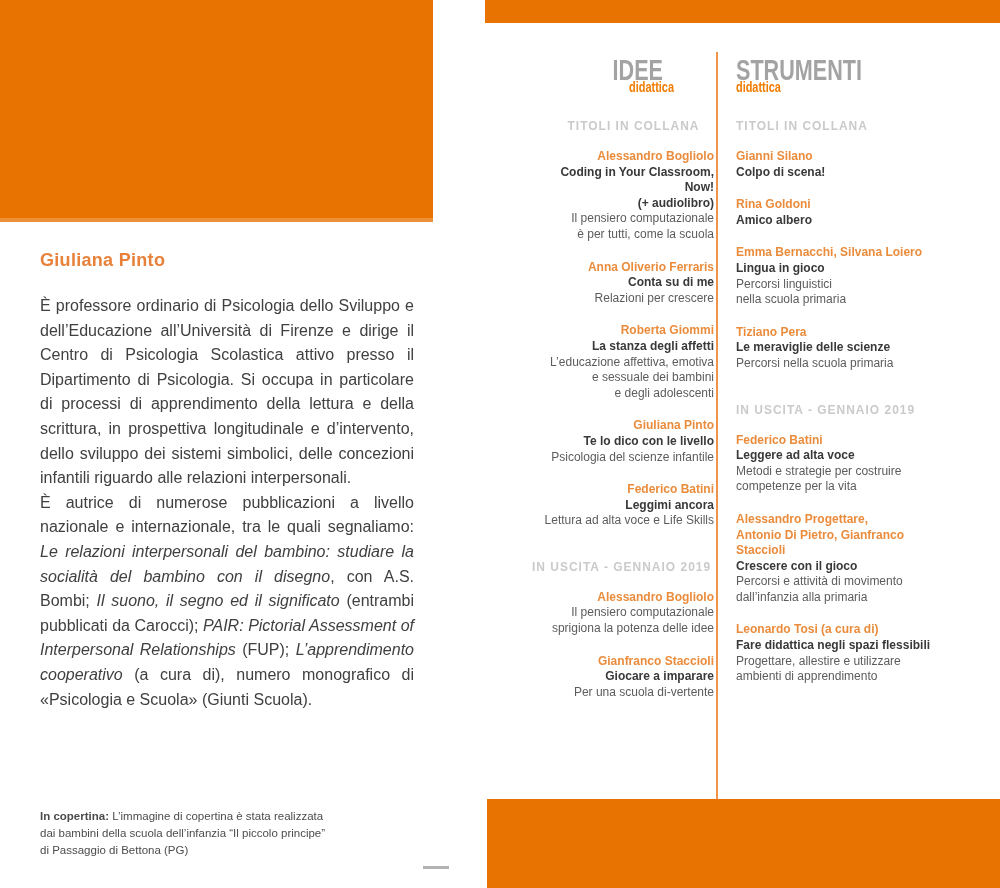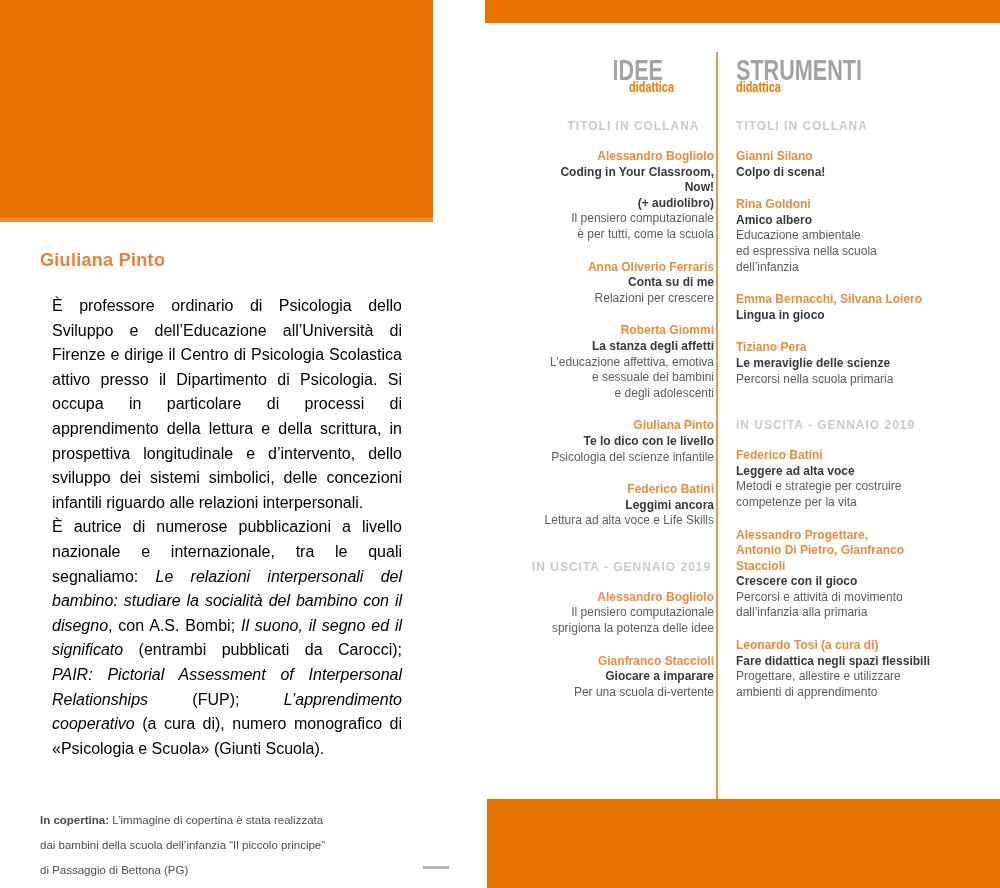--- a/index.html
+++ b/index.html
@@ -15,26 +15,26 @@
   .block-bottomright { left:487px; top:799px; width:513px; height:89px; }
   .divider-v { position:absolute; left:716px; top:52px; width:1.5px; height:747px; background:#EF9449; }
   .fold-dash { position:absolute; left:423px; top:866px; width:26px; height:2.5px; background:#B3B3B3; }
 
   
   .bio-wrap { position:absolute; left:40px; top:250px; width:374px; }
   .author-heading {
     margin:0 0 23px 0; font-size:18px; font-weight:700; color:#E8813A; letter-spacing:0.3px;
   }
   .bio-text {
-    margin:12px; font-size:16px; line-height:24.6px; color:#000000;
+    margin:0; font-size:16px; line-height:24.6px; color:#404040;
     text-align:justify; white-space:pre-line;
   }
   .credit {
     position:absolute; left:40px; top:796px; width:316px;
-    font-size:11.5px; line-height:25px; color:#4C4C4C; white-space:pre-line;
+    font-size:11.5px; line-height:17px; color:#4C4C4C; white-space:pre-line;
   }
   .it { font-style:italic; }
   .bd { font-weight:700; }
 
   
   .col { position:absolute; top:55px; }
   .col-idee { left:532px; width:182px;text-align:right; }
   .col-strumenti { left:736px; width:195px; }
   .brand {
     font-size:30px; font-weight:700; color:#A3A3A3; line-height:1;
@@ -132,27 +132,26 @@
       <div class="brand-sub">didattica</div>
       <div class="section">
         <div class="section-heading">TITOLI IN COLLANA</div>
         <div class="entry">
           <div class="entry-author">Gianni Silano</div>
           <div class="entry-title">Colpo di scena!</div>
         </div>
         <div class="entry">
           <div class="entry-author">Rina Goldoni</div>
           <div class="entry-title">Amico albero</div>
-          <div class="entry-sub">Educazione ambientale
-ed espressiva nella scuola
-dell’infanzia</div>
         </div>
         <div class="entry">
           <div class="entry-author">Emma Bernacchi, Silvana Loiero</div>
           <div class="entry-title">Lingua in gioco</div>
+          <div class="entry-sub">Percorsi linguistici
+nella scuola primaria</div>
         </div>
         <div class="entry">
           <div class="entry-author">Tiziano Pera</div>
           <div class="entry-title">Le meraviglie delle scienze</div>
           <div class="entry-sub">Percorsi nella scuola primaria</div>
         </div>
       </div>
       <div class="section">
         <div class="section-heading">IN USCITA - GENNAIO 2019</div>
         <div class="entry">

